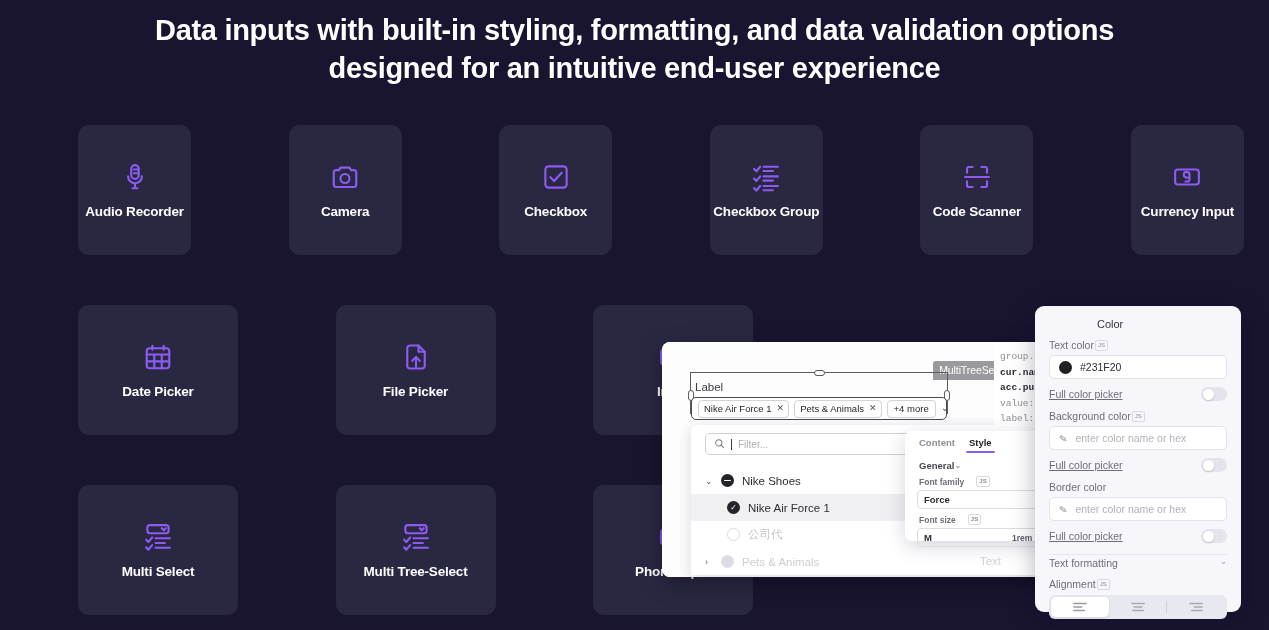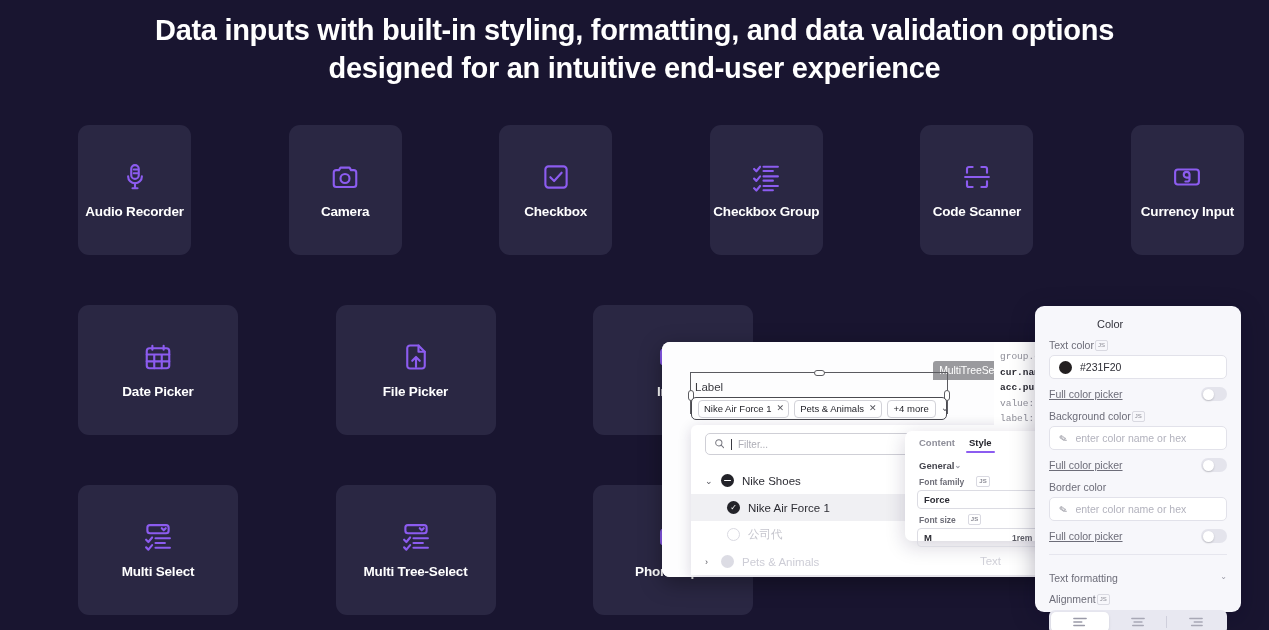--- a/index.html
+++ b/index.html
@@ -211,21 +211,21 @@
     position: relative; flex: none;
   }
   .tgl::after {
     content: ""; position: absolute; left: 1.5px; top: 1.5px;
     width: 11px; height: 11px; border-radius: 50%; background: #fff;
     box-shadow: 0 1px 2px rgba(0,0,0,.18);
   }
   .divider { height: 1px; background: #e6e6ee; margin: 11px 0 0 0; }
   .cp-sec {
     display: flex; align-items: flex-start; justify-content: space-between;
-    font-size: 10.5px; color: #6d6d79; margin-top: 17px; gap: 24px;
+    font-size: 10.5px; color: #6d6d79; margin-top: 2px; gap: 24px;
   }
   .cp-sec .c { font-size: 8px; color: #9a9aa5; }
   .aligner {
     margin-top: 5px; height: 24px; background: #e8e8f1; border-radius: 6px;
     display: flex; align-items: center; padding: 2px;
   }
   .aligner .ab {
     flex: 1; height: 20px; display: flex; align-items: center; justify-content: center;
     border-radius: 5px;
   }

